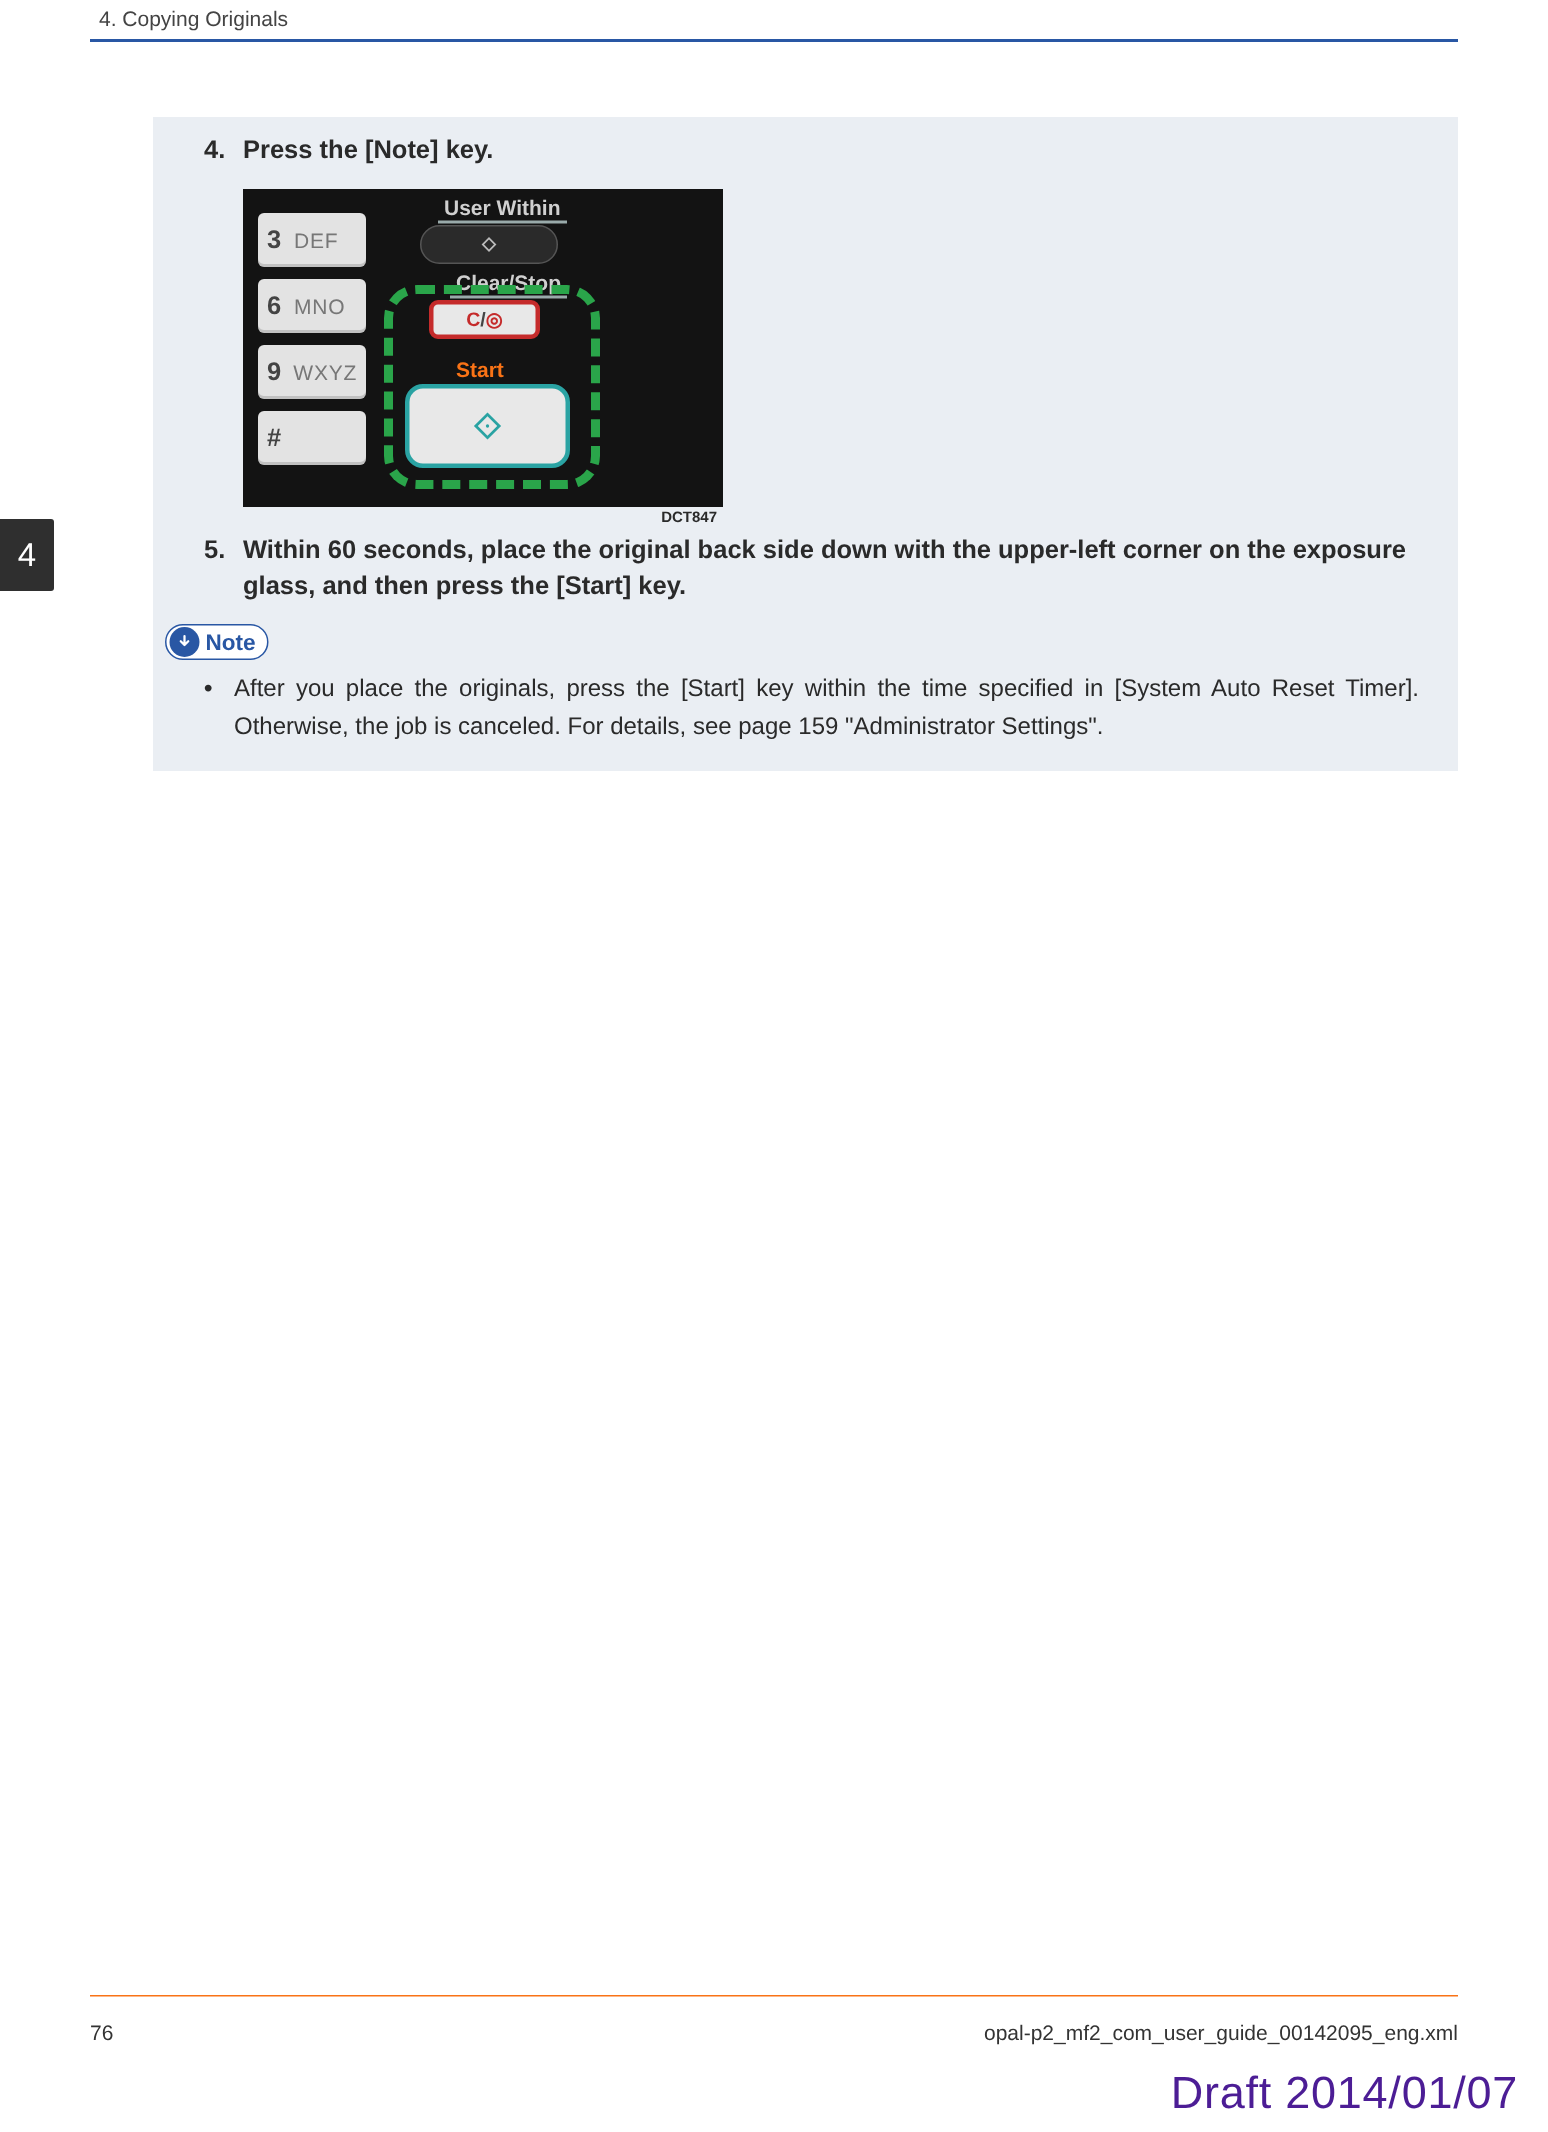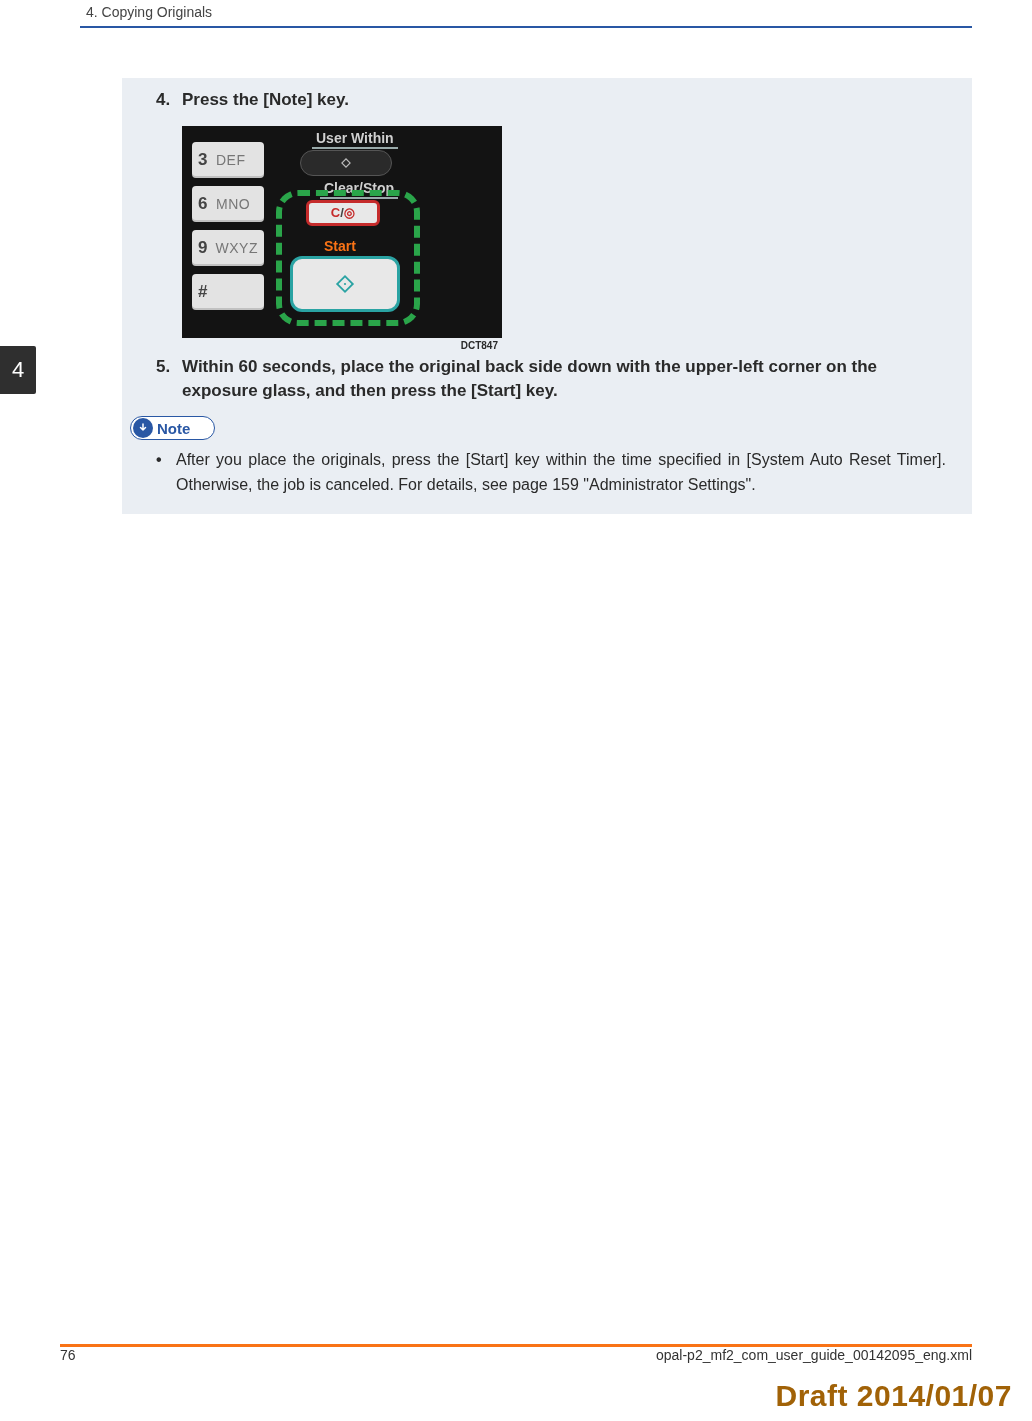--- a/index.html
+++ b/index.html
@@ -6,21 +6,20 @@
     body {
       width: 1032px;
       height: 1421px;
       font-family: "Helvetica Neue", Arial, sans-serif;
       color: #2a2a2a;
       background: #fff;
       position: relative;
     }
     .page {
       padding: 0 60px 0 60px;
-      margin-left: 20px;
     }
     .header {
       font-size: 14px;
       color: #444;
       padding: 4px 0 6px 6px;
     }
     .header-rule {
       border: none;
       border-top: 2px solid #2957a4;
       margin-bottom: 50px;
@@ -139,21 +138,21 @@
       width: 320px;
     }
 
     
     .note-badge {
       display: inline-flex;
       align-items: center;
       background: #fff;
       border: 1.5px solid #2957a4;
       border-radius: 14px;
-      padding: 1px 24px 1px 2px;
+      padding: 1px 8px 1px 2px;
       margin: 6px 0 6px -26px;
       position: relative;
     }
     .note-icon {
       width: 20px; height: 20px;
       background: #2957a4;
       border-radius: 50%;
       display:flex;align-items:center;justify-content:center;
       margin-right: 4px;
     }
@@ -168,31 +167,31 @@
     .bullet { width: 20px; font-weight:700; }
     .bullet-text { flex:1; text-align: justify;}
 
     .footer {
       position: absolute;
       bottom: 58px;
       left: 60px; right: 60px;
       display:flex;
       justify-content: space-between;
       align-items: baseline;
-      border-top: 3px solid #f97316;
-      padding-top: 0;
+      border-top: 1px solid #f97316;
+      padding-top: 16px;
       font-size: 14px;
       color: #333;
     }
     .draft {
       position: absolute;
       bottom: 8px; right: 20px;
-      color: #a16207;
+      color: #4c1d95;
       font-size: 30px;
-      font-weight: 700;
+      font-weight: 400;
       letter-spacing: .5px;
     }
   </style>
 </head>
 <body>
 
 <div class="page">
   <div class="header">4. Copying Originals</div>
   <hr class="header-rule">
 

